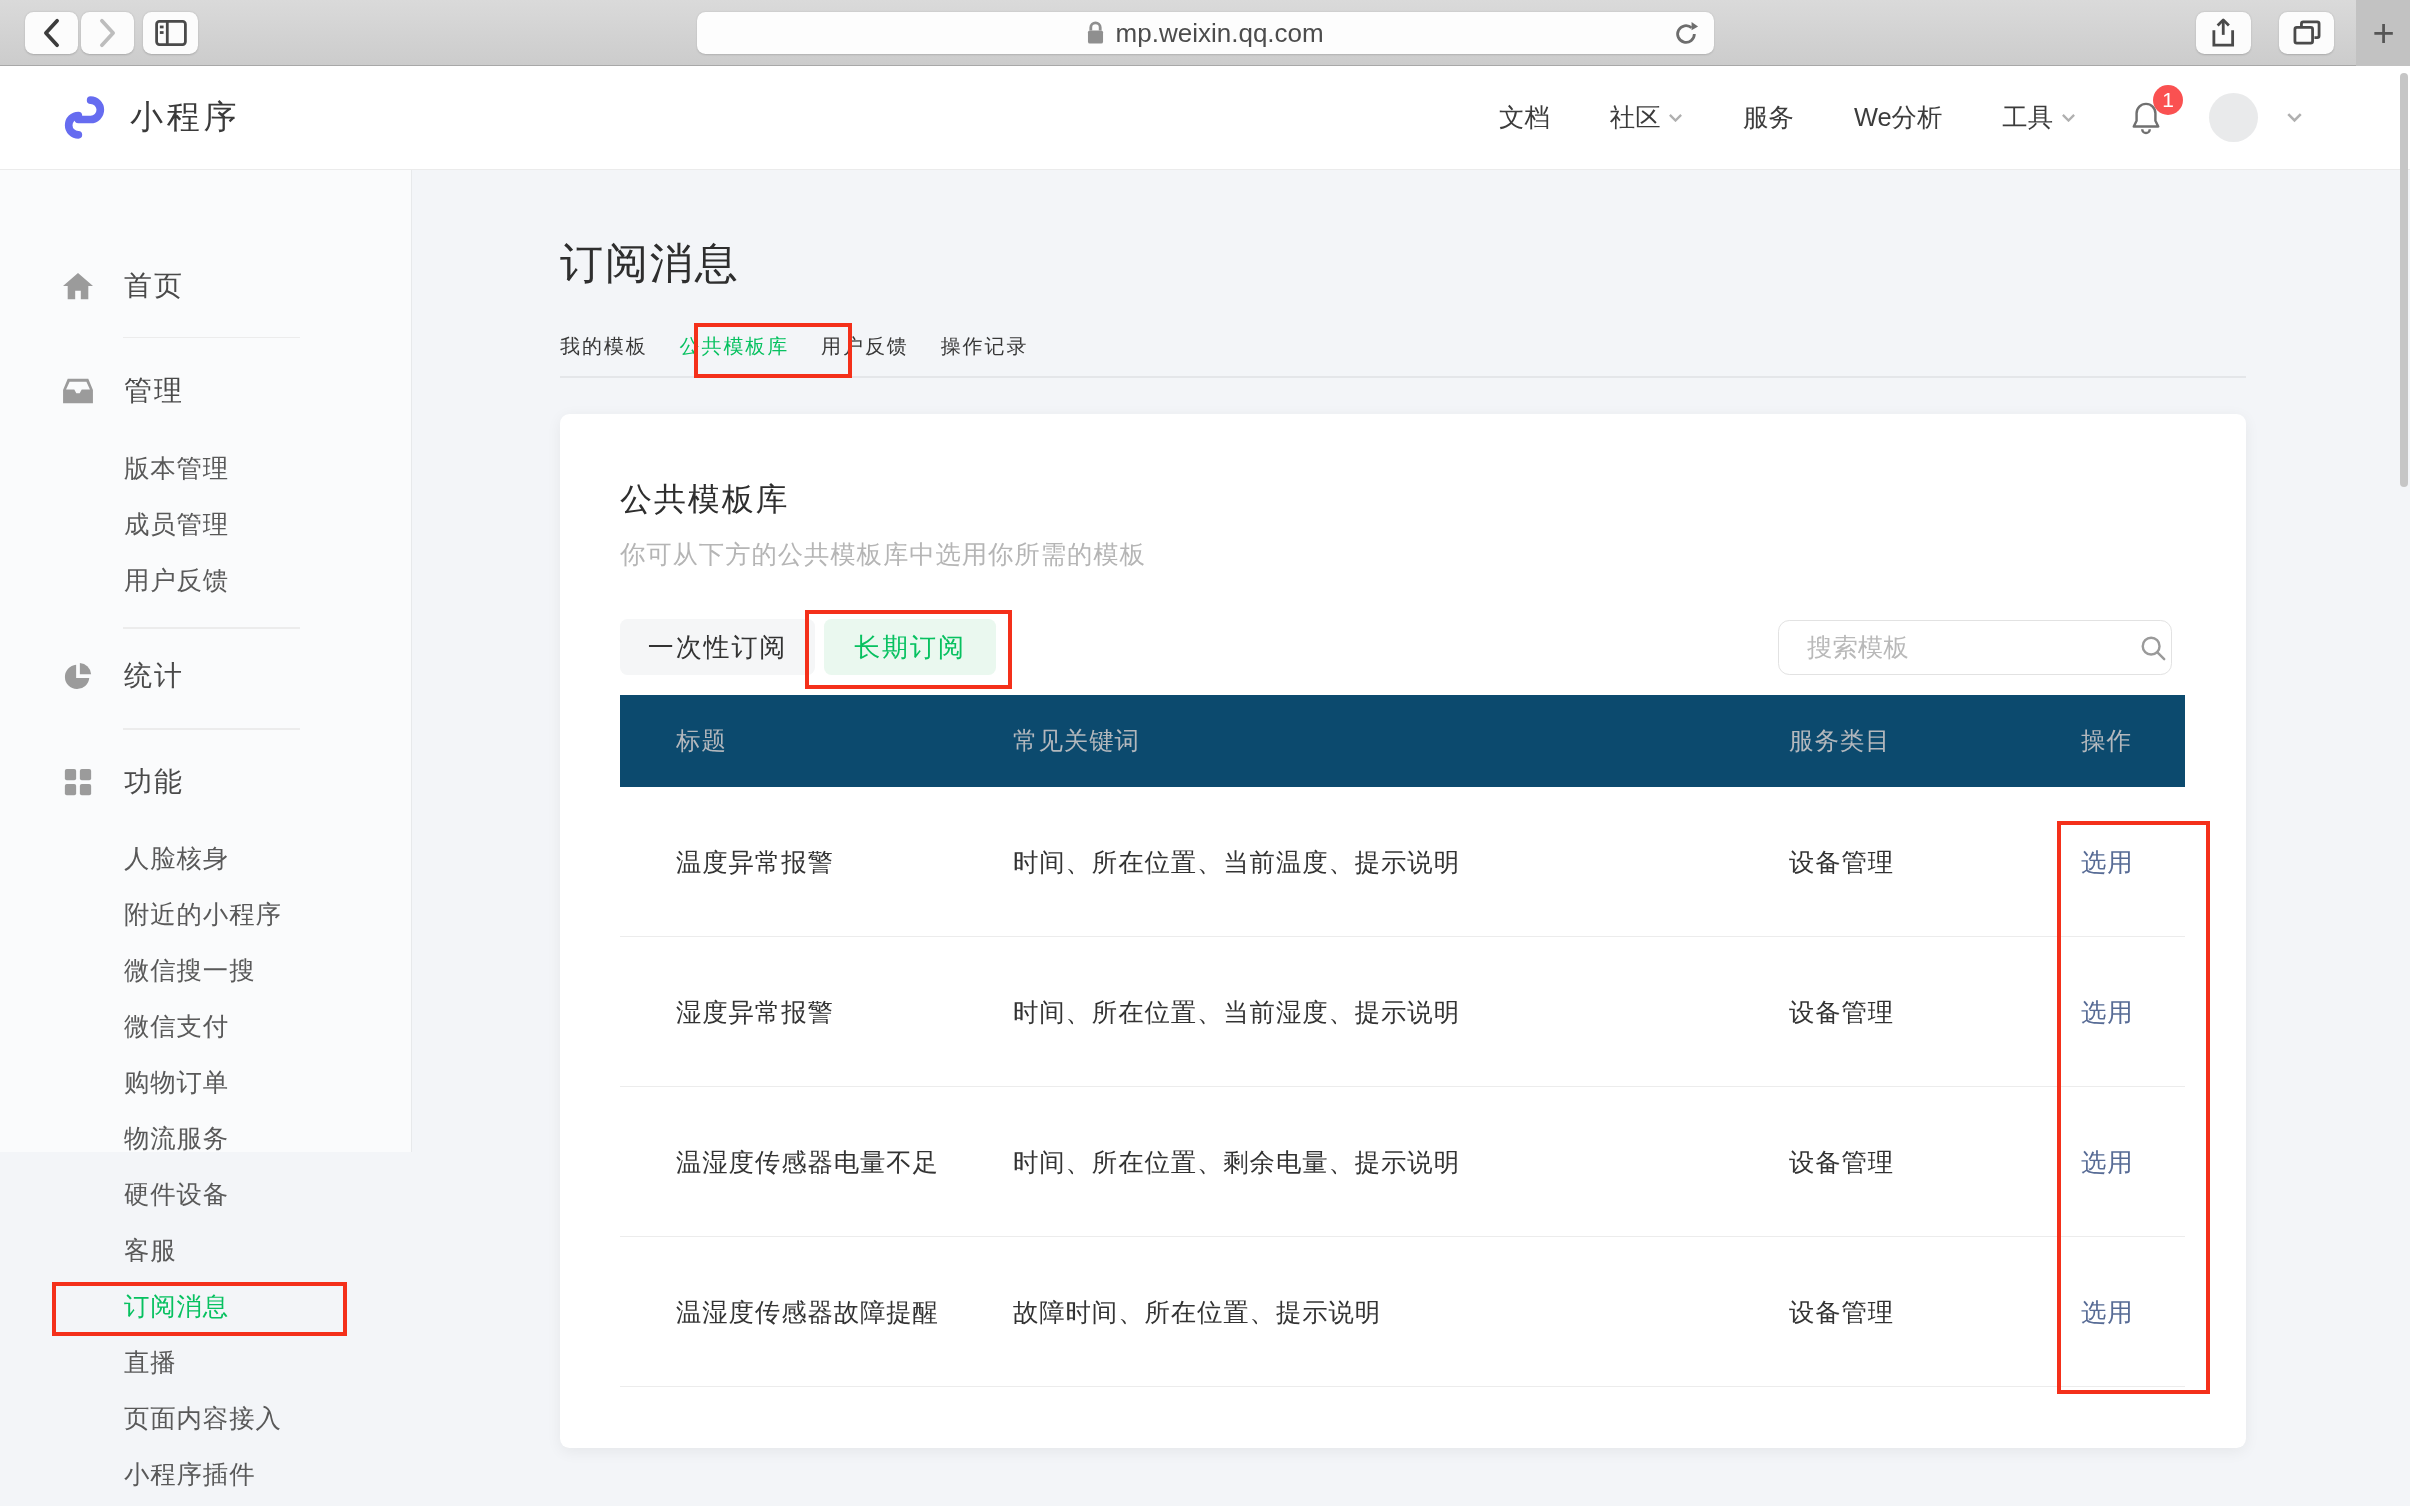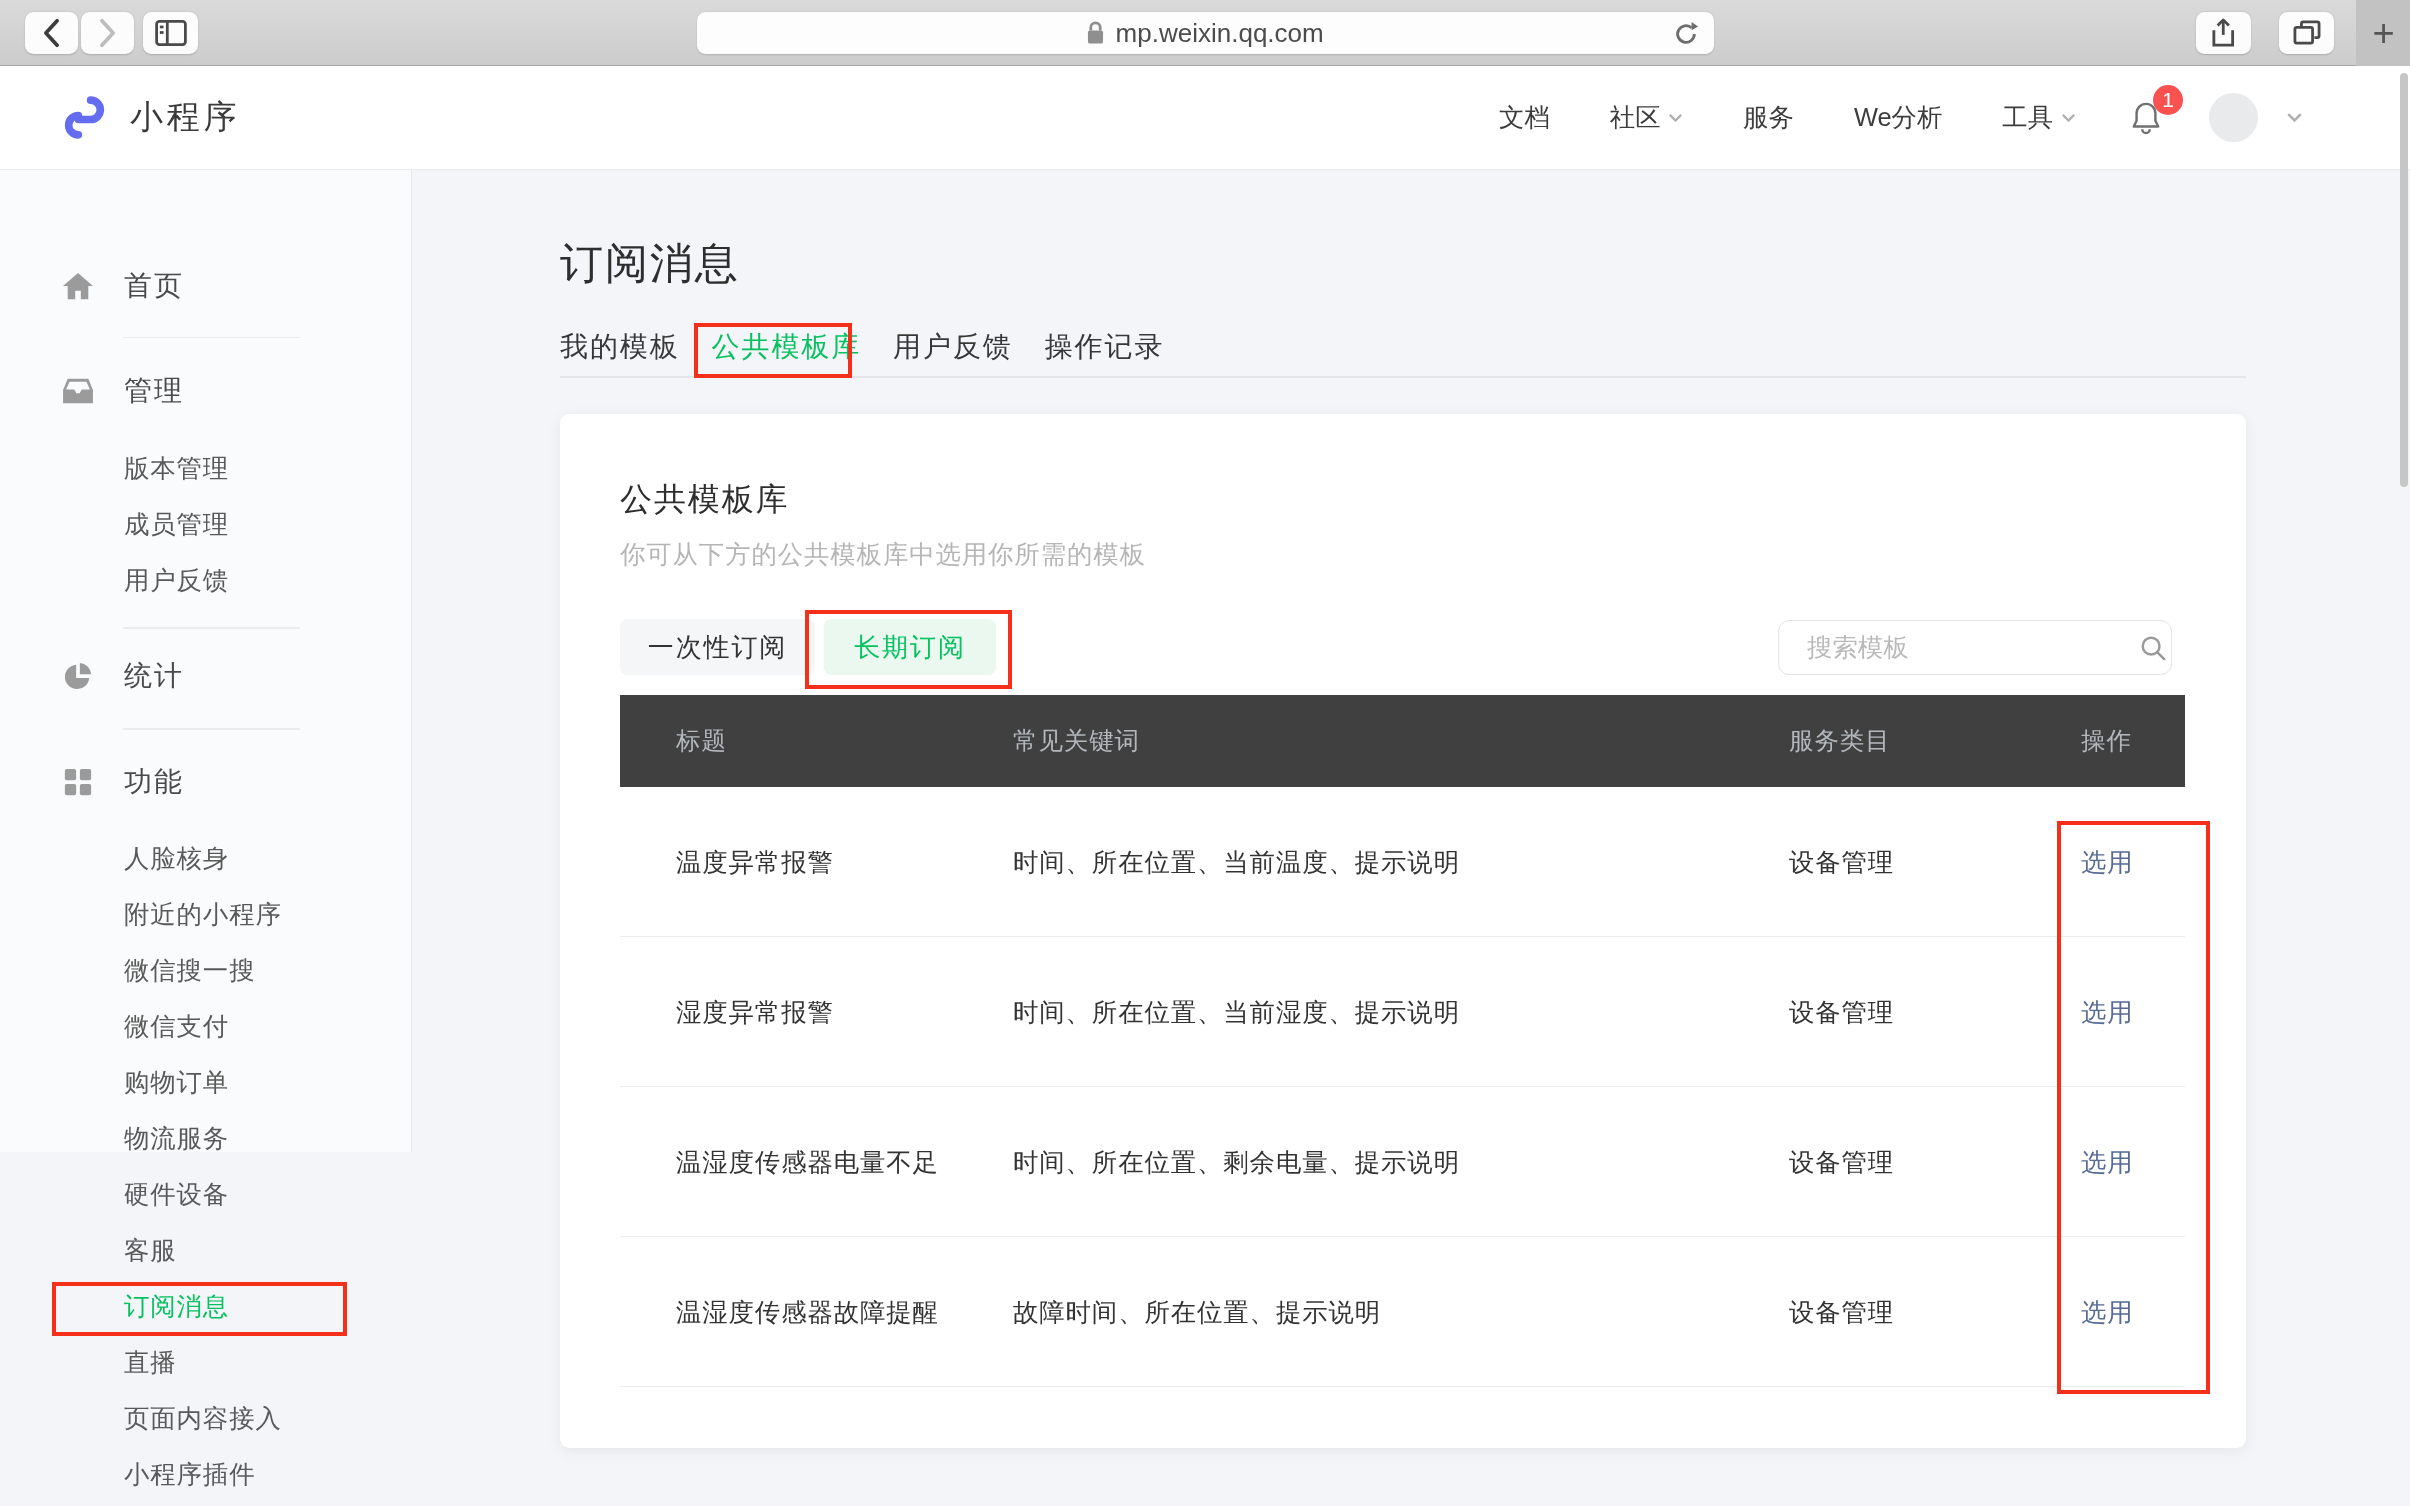--- a/index.html
+++ b/index.html
@@ -49,41 +49,41 @@
   .sub-item{height:56px;line-height:56px;padding-left:124px;font-size:25.4px;color:var(--gray-txt);
     letter-spacing:0.9px;cursor:pointer;}
   .sub-item.active{color:var(--green);}
   .mt24{margin-top:22.6px}.mt26{margin-top:24.5px}.mt22{margin-top:21px}
   .mt20{margin-top:19px}.mt25{margin-top:23.5px}.mt21{margin-top:20px}
 
   
   .main{position:absolute;left:412px;top:169px;width:1998px;height:1337px;background:#f3f5f8;}
   .page-title{position:absolute;left:148px;top:66px;font-size:43px;color:#2e2e2e;letter-spacing:1.9px;}
   .tabs{position:absolute;left:148px;top:151px;height:53px;display:flex;gap:32px;align-items:center;}
-  .tab{font-size:28px;color:#383838;letter-spacing:1.9px;cursor:pointer;}
+  .tab{font-size:20px;color:#383838;letter-spacing:1.9px;cursor:pointer;}
   .tab.active{color:var(--green);}
   .tabs-underline{position:absolute;left:148px;top:207px;width:1686px;height:1.9px;background:#e4e6e9;}
 
   .card{position:absolute;left:148px;top:245px;width:1686px;height:1034px;background:#fff;
     border-radius:9.4px;box-shadow:0 3.8px 15px rgba(0,0,0,.06);}
   .card-title{position:absolute;left:60px;top:64px;font-size:32px;color:#2e2e2e;letter-spacing:1.9px;}
   .card-sub{position:absolute;left:60px;top:124px;font-size:25.4px;color:var(--light-txt);letter-spacing:0.9px;}
   .toggle{position:absolute;top:205px;height:56px;border-radius:7.5px;display:flex;align-items:center;
     justify-content:center;font-size:26px;letter-spacing:1.9px;cursor:pointer;}
   .toggle.once{left:60px;width:195px;background:#f5f6f7;color:#333;font-family:Liberation Serif, serif;}
   .toggle.long{left:264px;width:172px;background:var(--green-bg);color:var(--green);}
   .search-box{position:absolute;left:1218px;top:206px;width:394px;height:55px;border:1.9px solid #e2e2e2;
     border-radius:11.3px;background:#fff;display:flex;align-items:center;}
   .search-box input{flex:1;border:none;outline:none;background:transparent;margin-left:28px;
     font-size:25.4px;color:#333;font-family:inherit;}
   .search-box input::placeholder{color:#b9b9b9;}
   .search-box .mag{margin-right:26px;display:flex;}
 
   .table{position:absolute;left:60px;top:281px;width:1565px;}
-  .t-head{height:92px;background:#404040;position:relative;}
+  .t-head{height:92px;background:#0c4a6e;position:relative;}
   .t-row{height:150px;position:relative;border-bottom:1.9px solid #ececec;}
   .hcell{position:absolute;top:0;height:92px;line-height:92px;font-size:24.5px;color:#b4b8bd;letter-spacing:0.9px;}
   .cell{position:absolute;top:0;height:150px;line-height:150px;font-size:25.4px;color:#333;
     font-weight:500;letter-spacing:0.9px;white-space:nowrap;}
   .c1{left:56px}.c2{left:393px}.c3{left:1169px}.c4{left:1461px}
   .cell.link{color:var(--link);font-weight:400;cursor:pointer;}
 
   
   .anno{position:absolute;border:4.7px solid var(--red);z-index:50;pointer-events:none;}
   .anno-tab{left:694px;top:323px;width:158px;height:55px;}

